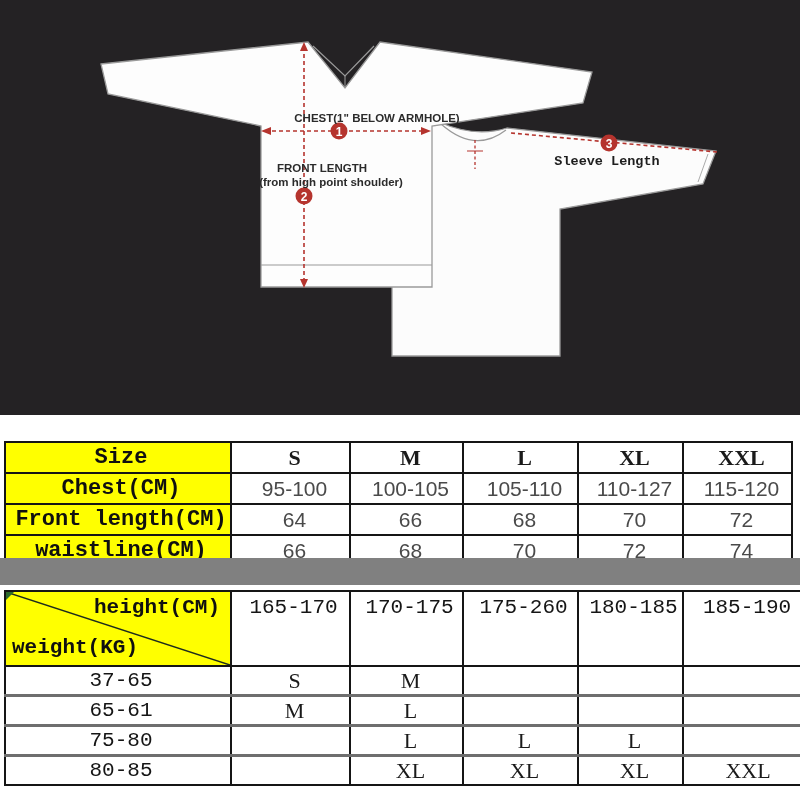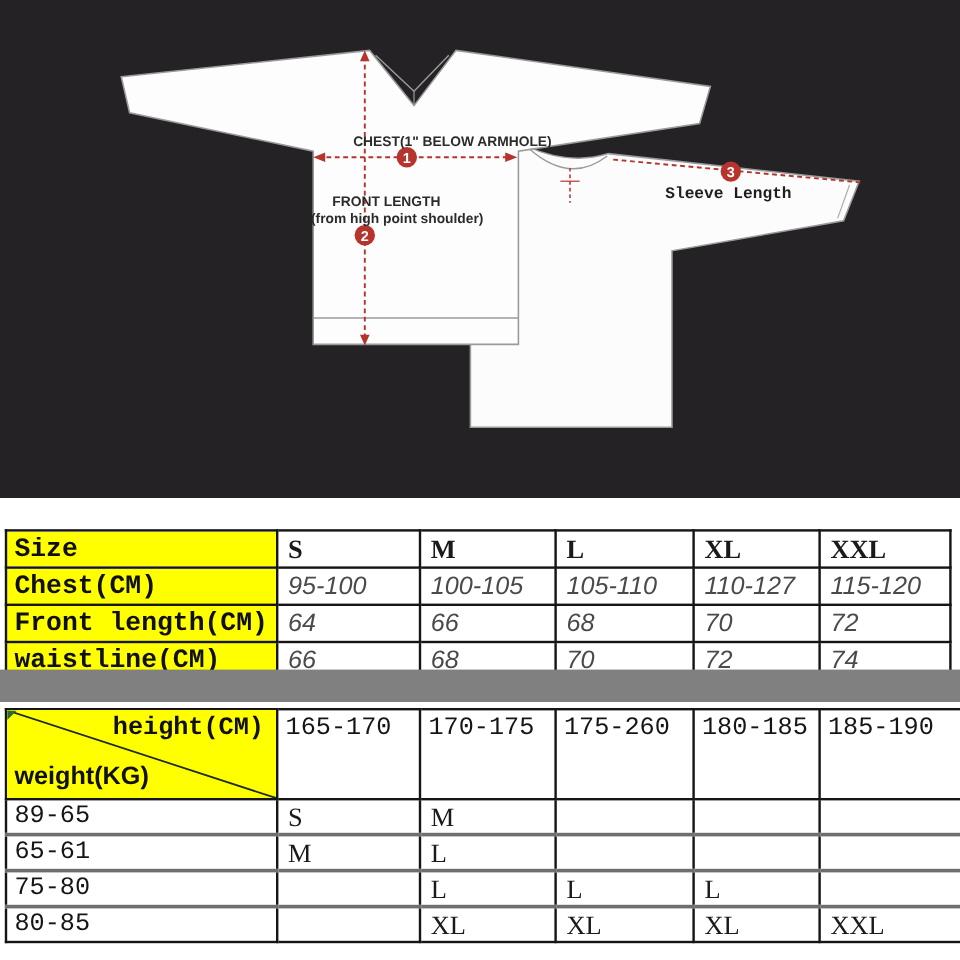--- a/index.html
+++ b/index.html
@@ -6,35 +6,34 @@
   body{
     width:800px;height:800px;overflow:hidden;position:relative;
     background:#ffffff;font-family:"Liberation Sans",sans-serif;
   }
   .diagram{
     position:absolute;left:0;top:0;width:800px;height:415px;
     background:#242224;
   }
   .sheet{position:absolute;left:0;top:415px;width:800px;height:385px;background:#ffffff;}
 
-  table{border-collapse:collapse;table-layout:fixed;}
+  table{border-collapse:collapse;table-layout:fixed;text-align:center;}
   .t1{position:absolute;left:4px;top:26px;width:787px;}
   .t1 td{border:2px solid #151515;height:29px;overflow:hidden;white-space:nowrap;}
   .t1 td.lbl{
     background:#ffff00;font-family:"Liberation Mono",monospace;font-weight:bold;
     font-size:22px;color:#101010;padding:0 0 0 6px;
   }
   .t1 td.szh{
     font-family:"Liberation Serif",serif;font-weight:bold;font-size:22px;color:#1a1a1a;
     padding:0 0 0 8px;
   }
   .t1 td.val{
     font-family:"Liberation Sans",sans-serif;font-size:21px;color:#4a4a4a;
     padding:0 0 0 8px;
-    font-style:italic;
   }
   .graybar{position:absolute;left:0;top:143px;width:800px;height:27px;background:#808080;}
 
   .t2{position:absolute;left:4px;top:175px;width:800px;}
   .t2 td{border-left:2px solid #151515;border-right:2px solid #151515;overflow:hidden;white-space:nowrap;}
   .t2 tr.hdr td{border-top:2px solid #151515;border-bottom:2px solid #151515;height:69px;vertical-align:top;}
   .t2 tr.data td{border-top:3px solid #6e6e6e;height:27px;}
   .t2 tr.data.first td{border-top:2px solid #151515;}
   .t2 tr.data.last td{border-bottom:2px solid #151515;}
   .t2 td.colh{
@@ -50,21 +49,21 @@
     padding:0 0 0 8px;
   }
   .corner{background:#ffff00;position:relative;padding:0;}
   .corner .diag{position:absolute;left:0;top:0;width:100%;height:100%;}
   .corner .tr-lab{
     position:absolute;right:10px;top:4px;
     font-family:Liberation Mono, monospace;font-weight:bold;font-size:21px;color:#101010;
   }
   .corner .bl-lab{
     position:absolute;left:6px;bottom:6px;
-    font-family:Liberation Sans, sans-serif;font-weight:bold;font-size:21px;color:#101010;
+    font-family:Liberation Mono, monospace;font-weight:bold;font-size:21px;color:#101010;
   }
   .corner .green-tri{
     position:absolute;left:0;top:0;width:0;height:0;
     border-top:8px solid #2e6b2e;border-right:8px solid transparent;
   }
   svg text{user-select:none;}
 </style>
 </head>
 <body>
 
@@ -184,21 +183,21 @@
         <span class="tr-lab">height(CM)</span>
         <span class="bl-lab">weight(KG)</span>
       </td>
       <td class="colh">165-170</td>
       <td class="colh">170-175</td>
       <td class="colh">175-260</td>
       <td class="colh">180-185</td>
       <td class="colh">185-190</td>
     </tr>
     <tr class="data first">
-      <td class="rowh">89-65</td>
+      <td class="rowh">37-65</td>
       <td class="fit">S</td>
       <td class="fit">M</td>
       <td class="fit"></td>
       <td class="fit"></td>
       <td class="fit"></td>
     </tr>
     <tr class="data">
       <td class="rowh">65-61</td>
       <td class="fit">M</td>
       <td class="fit">L</td>

